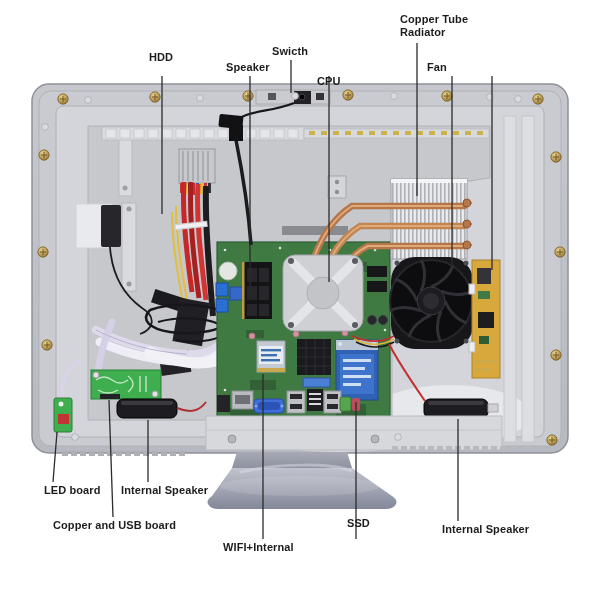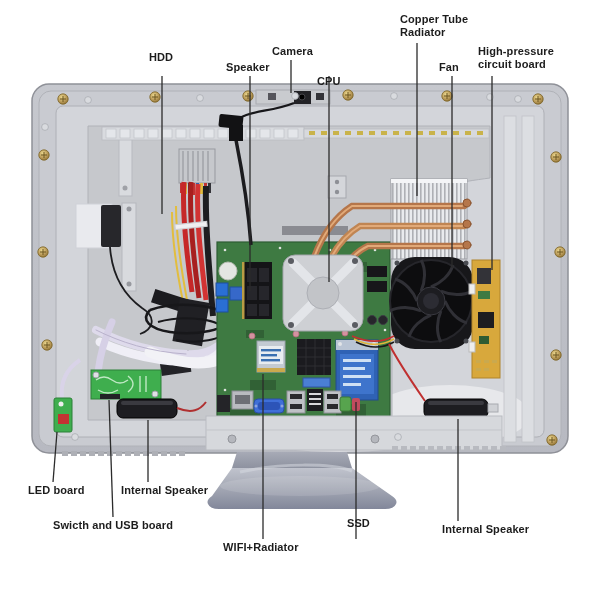--- a/index.html
+++ b/index.html
@@ -483,27 +483,25 @@
     <line x1="148" y1="420" x2="148" y2="482"></line>
     <line x1="109" y1="400" x2="113" y2="517"></line>
     <line x1="263" y1="374" x2="263" y2="539"></line>
     <line x1="356" y1="402" x2="356" y2="539"></line>
     <line x1="458" y1="419" x2="458" y2="521"></line>
   </g>
 </svg>
 
 <div class="label" style="left:149px;top:51px">HDD</div>
 <div class="label" style="left:226px;top:61px">Speaker</div>
-<div class="label" style="left:272px;top:45px">Camera</div>
+<div class="label" style="left:272px;top:45px">Swicth</div>
 <div class="label" style="left:317px;top:75px">CPU</div>
 <div class="label" style="left:400px;top:13px">Copper Tube
 Radiator</div>
-<div class="label" style="left:439px;top:61px">Fan</div>
-<div class="label" style="left:478px;top:45px">High-pressure
-circuit board</div>
-<div class="label" style="left:28px;top:484px">LED board</div>
+<div class="label" style="left:427px;top:61px">Fan</div>
+<div class="label" style="left:44px;top:484px">LED board</div>
 <div class="label" style="left:121px;top:484px">Internal Speaker</div>
-<div class="label" style="left:53px;top:519px">Swicth and USB board</div>
-<div class="label" style="left:223px;top:541px">WIFI+Radiator</div>
+<div class="label" style="left:53px;top:519px">Copper and USB board</div>
+<div class="label" style="left:223px;top:541px">WIFI+Internal</div>
 <div class="label" style="left:347px;top:517px">SSD</div>
 <div class="label" style="left:442px;top:523px">Internal Speaker</div>
 
 </div>
 
 </body></html>

